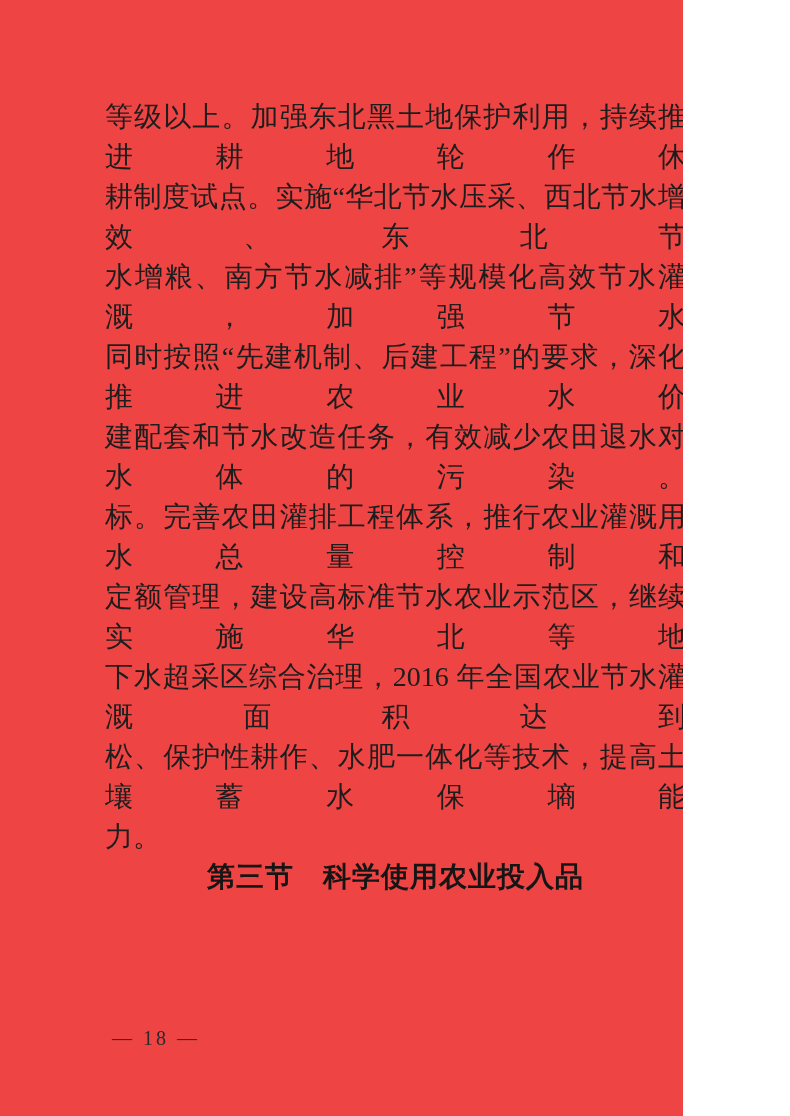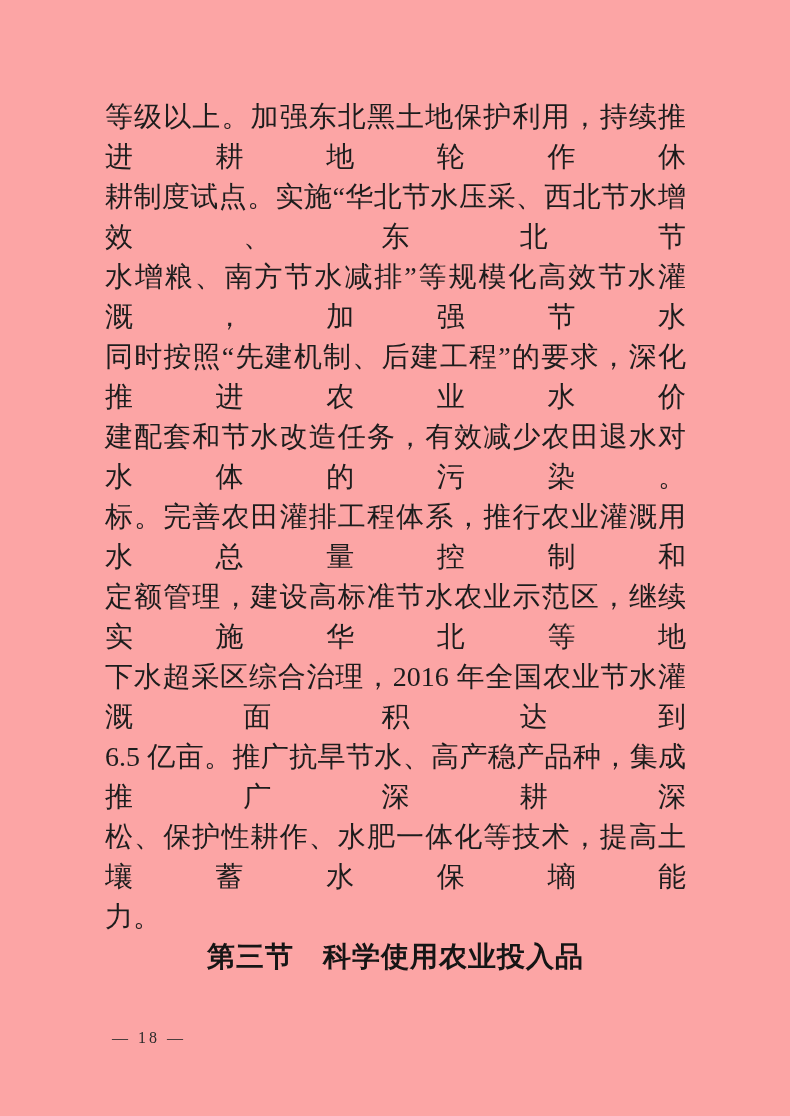--- a/index.html
+++ b/index.html
@@ -2,23 +2,23 @@
 <html><head>
 <meta charset="utf-8">
 <style>
   html, body {
     margin: 0;
     padding: 0;
     background: #ffffff;
   }
   .page {
     position: relative;
-    width: 790px;
+    width: 683px;
     height: 1116px;
-    background: #fca5a5;
+    background: #ef4444;
     overflow: hidden;
     font-family: "Liberation Serif", "DejaVu Serif", serif;
   }
   .text-block {
     position: absolute;
     left: 105px;
     top: 97px;
     width: 581px;
   }
   .line {
@@ -43,41 +43,40 @@
     line-height: 40px;
     font-weight: 700;
     color: #151515;
     text-align: center;
     letter-spacing: 1px;
   }
   .page-number {
     position: absolute;
     left: 112px;
     top: 1026px;
-    font-size: 16px;
+    font-size: 20px;
     line-height: 24px;
     color: #2a2a2a;
     letter-spacing: 3px;
   }
 </style>
 </head>
 <body>
 
 <div class="page">
   <div class="text-block">
 
     <p class="line">等级以上。加强东北黑土地保护利用，持续推进耕地轮作休</p>
     <p class="line">耕制度试点。实施“华北节水压采、西北节水增效、东北节</p>
     <p class="line">水增粮、南方节水减排”等规模化高效节水灌溉，加强节水</p>
     <p class="line">同时按照“先建机制、后建工程”的要求，深化推进农业水价</p>
     <p class="line">建配套和节水改造任务，有效减少农田退水对水体的污染。</p>
     <p class="line">标。完善农田灌排工程体系，推行农业灌溉用水总量控制和</p>
     <p class="line">定额管理，建设高标准节水农业示范区，继续实施华北等地</p>
     <p class="line">下水超采区综合治理，2016 年全国农业节水灌溉面积达到</p>
-    <p class="line">6.5 亿亩。推广抗旱节水、高产稳产品种，集成推广深耕深</p>
     <p class="line">松、保护性耕作、水肥一体化等技术，提高土壤蓄水保墒能</p>
     <p class="line short">力。</p>
 
     <h2 class="section-heading">第三节　科学使用农业投入品</h2>
 
   </div>
 
   <div class="page-number">— 18 —</div>
 </div>
 

